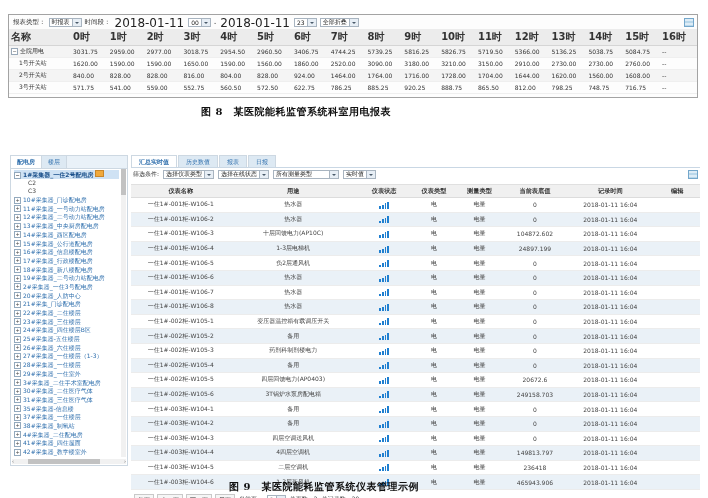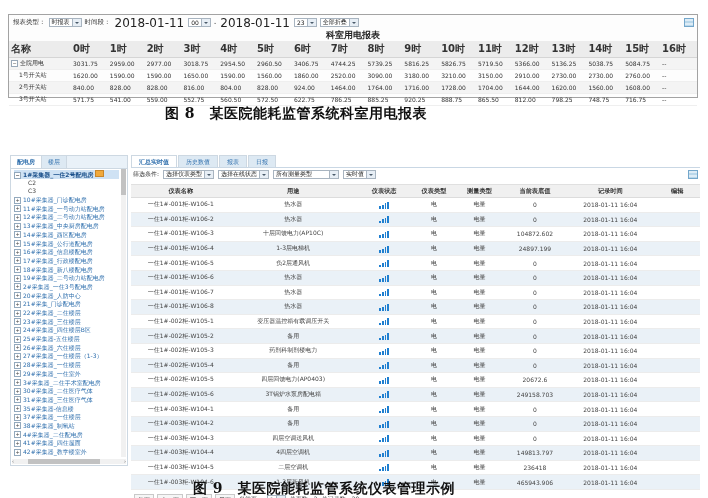--- a/index.html
+++ b/index.html
@@ -26,21 +26,21 @@
   table.report{width:100%;border-collapse:collapse;table-layout:fixed;font-size:6px;color:#333;}
   table.report th{background:#ececec;font-weight:bold;text-align:left;padding:1px 2px;
     border-bottom:1px solid #d5d5d5;font-size:10px;height:9px;overflow:hidden;white-space:nowrap;}
   table.report td{padding:1px 2px;height:9px;border-bottom:1px solid #efefef;overflow:hidden;white-space:nowrap;}
   table.report tr.alt td{background:#f4f4f4;}
   table.report td.indent{padding-left:10px;}
   .collapse-box{display:inline-block;width:5px;height:5px;border:1px solid #98a8b8;background:#fff;
     color:#444;font-size:5px;line-height:4px;text-align:center;margin-right:2px;vertical-align:0px;}
   
   .fig-caption{position:absolute;left:0;width:592px;text-align:center;font-weight:bold;
-    font-size:14px;color:#111;font-family:"DejaVu Serif","Liberation Serif",serif;letter-spacing:0.5px;}
+    font-size:10px;color:#111;font-family:"DejaVu Serif","Liberation Serif",serif;letter-spacing:0.5px;}
   #caption8{top:105px;}
   #caption9{top:480px;margin-left:28px;}
   
   .app{position:absolute;left:10px;top:155px;width:690px;height:315px;font-size:6px;}
   .sidebar{position:absolute;left:0;top:0;width:118px;height:311px;border:1px solid #cdd8e2;
     box-sizing:border-box;background:#fff;overflow:hidden;}
   .side-tabs{display:flex;height:12px;border-bottom:1px solid #cdd8e2;background:#e9f1f8;}
   .side-tab{padding:0 6px;line-height:12px;color:#2f6fad;background:#dde9f3;border-right:1px solid #cdd8e2;cursor:pointer;}
   .side-tab.active{background:#fff;font-weight:bold;}
   .tree{position:absolute;top:14px;left:3px;right:8px;bottom:8px;overflow:hidden;white-space:nowrap;}
@@ -100,21 +100,20 @@
       <span>23</span>
       <span class="arr"></span>
     </span>
     <span class="sel">
       <span>全部折叠</span>
       <span class="arr"></span>
     </span>
     <span class="spacer"></span>
     <span class="exp-icon"></span>
   </div>
-  <div class="report-title">科室用电报表</div>
   <table class="report">
     <colgroup id="report-colgroup">
         <col style="width: 62px;">
         <col>
         <col>
         <col>
         <col>
         <col>
         <col>
         <col>

